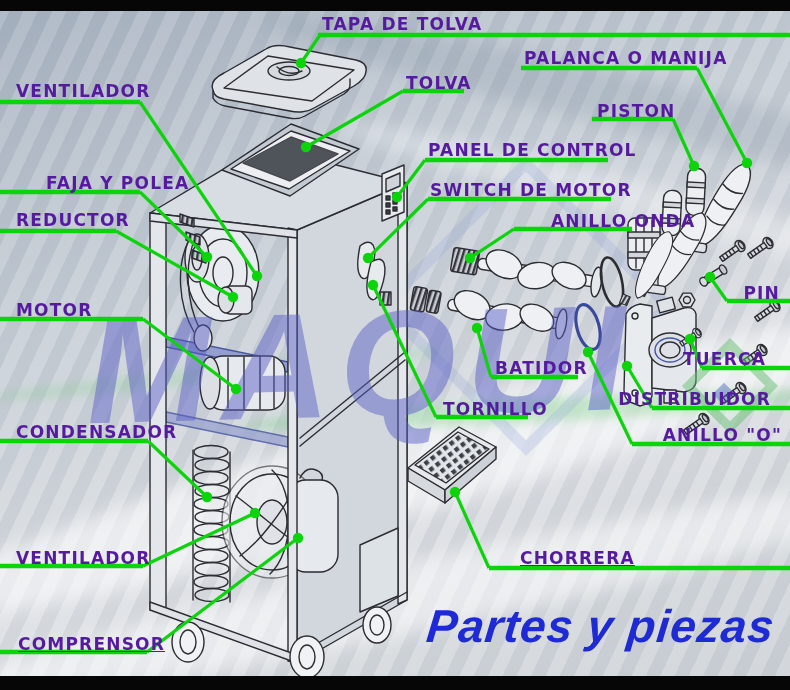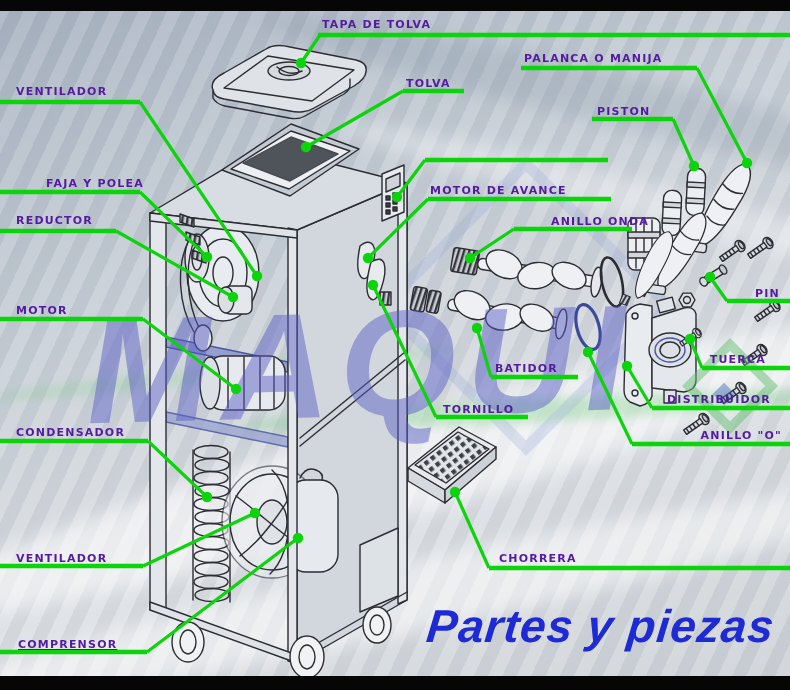--- a/index.html
+++ b/index.html
@@ -22,21 +22,21 @@
   #dm-green{left:696px;top:352px;width:50px;height:50px;border:9px solid rgba(104,190,116,.5);z-index:21;}
   #dm-green-inner{left:716px;top:386px;width:16px;height:16px;background:rgba(70,100,190,.45);z-index:21;}
   
   #machine-svg{position:absolute;left:0;top:0;z-index:10;}
   #leader-svg{position:absolute;left:0;top:0;z-index:30;}
   polyline.leader{fill:none;stroke:var(--c-line,#0ad10a);stroke-width:3.2;stroke-linejoin:round;}
   polyline.ul{stroke-width:4.4;}
   circle.ldot{fill:var(--c-line,#0ad10a);}
   
   #labels-layer{position:absolute;inset:0;z-index:40;pointer-events:none;}
-  .part-label{position:absolute;font-weight:bold;font-size:11px;line-height:15px;
+  .part-label{position:absolute;font-weight:bold;font-size:17px;line-height:15px;
     letter-spacing:1.2px;color:var(--c-label,#541a9c);white-space:nowrap;}
   #main-title{position:absolute;left:427px;top:599px;z-index:45;
     font:italic bold 46px "Liberation Sans",sans-serif;letter-spacing:1px;
     color:var(--c-title,#1d2ad6);transform:skewX(-6deg);white-space:nowrap;}
 </style>
 </head>
 <body>
 
 <div id="stage">
 
@@ -357,35 +357,36 @@
       <polyline points="489,568 790,568" class="leader ul"></polyline>
       <polyline points="489,568 455,492" class="leader"></polyline>
       <circle cx="455" cy="492" r="5.2" class="ldot"></circle>
     </svg>
 
   <div id="labels-layer">
       <div class="part-label" style="top: 17px; left: 322px;">TAPA DE TOLVA</div>
       <div class="part-label" style="top: 76px; left: 406px;">TOLVA</div>
       <div class="part-label" style="top: 51px; left: 524px;">PALANCA O MANIJA</div>
       <div class="part-label" style="top: 104px; left: 597px;">PISTON</div>
-      <div class="part-label" style="top: 183px; left: 430px;">MOTOR DE AVANCE</div>
+      <div class="part-label" style="top: 143px; left: 428px;">PANEL DE CONTROL</div>
+      <div class="part-label" style="top: 183px; left: 430px;">SWITCH DE MOTOR</div>
       <div class="part-label" style="top: 214px; left: 517px; margin-left: 34px;">ANILLO ONDA</div>
       <div class="part-label" style="top: 84px; left: 16px;">VENTILADOR</div>
       <div class="part-label" style="top: 176px; left: 16px; margin-left: 30px;">FAJA Y POLEA</div>
       <div class="part-label" style="top: 213px; left: 16px;">REDUCTOR</div>
       <div class="part-label" style="top: 303px; left: 16px;">MOTOR</div>
       <div class="part-label" style="top: 425px; left: 16px;">CONDENSADOR</div>
       <div class="part-label" style="top: 551px; left: 16px;">VENTILADOR</div>
       <div class="part-label" style="top: 637px; left: 18px; text-decoration: underline;">COMPRENSOR</div>
       <div class="part-label" style="top: 361px; left: 495px;">BATIDOR</div>
       <div class="part-label" style="top: 402px; left: 443px;">TORNILLO</div>
       <div class="part-label" style="top: 286px; right: 10px;">PIN</div>
       <div class="part-label" style="top: 352px; right: 24px;">TUERCA</div>
       <div class="part-label" style="top: 392px; right: 19px;">DISTRIBUIDOR</div>
       <div class="part-label" style="top: 428px; right: 8px;">ANILLO "O"</div>
-      <div class="part-label" style="top: 551px; left: 499px;">CHORRERA</div>
+      <div class="part-label" style="top: 551px; left: 520px; text-decoration: underline;">CHORRERA</div>
     </div>
 
   <div id="main-title">Partes y piezas</div>
 
   <div class="bar" id="bar-top"></div>
   <div class="bar" id="bar-bottom"></div>
 </div>
 
 </body></html>

